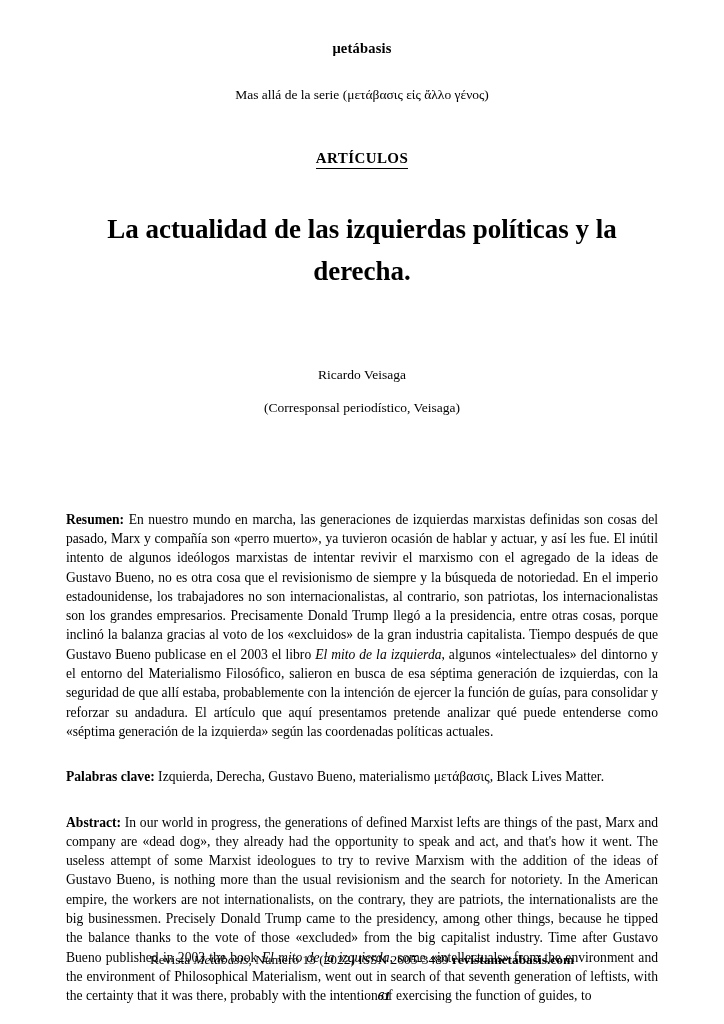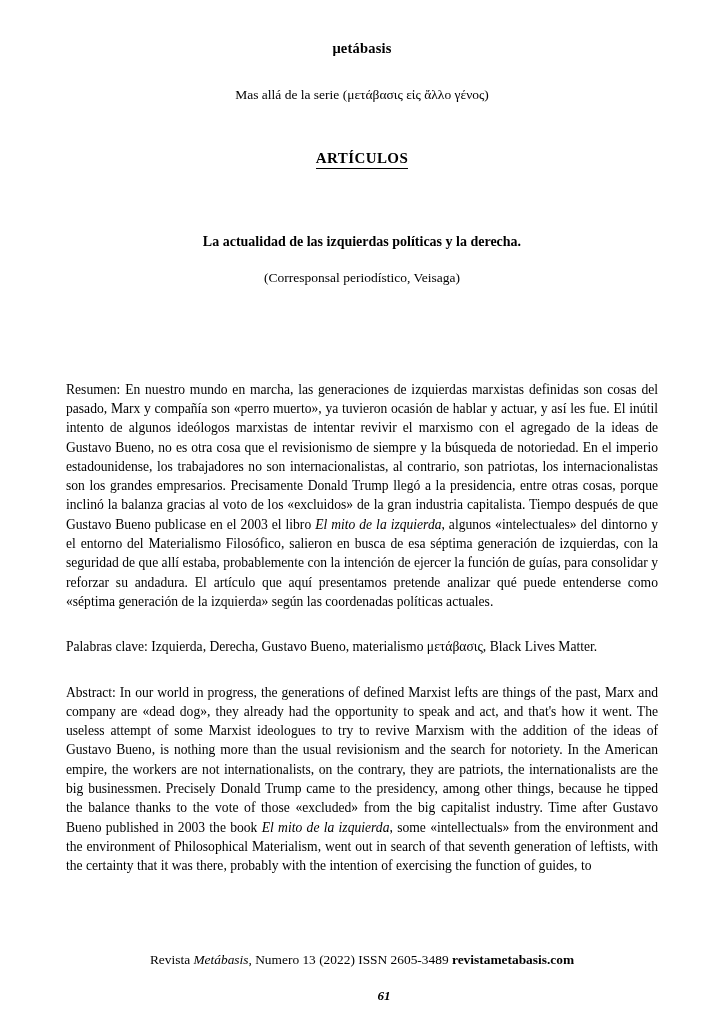--- a/index.html
+++ b/index.html
@@ -48,23 +48,23 @@
     font-size: 15px;
     letter-spacing: 0.4px;
     border-bottom: 1.4px solid #000;
     padding-bottom: 1px;
   }
 
   
   .article-title {
     text-align: center;
     font-weight: bold;
-    font-size: 14px;
+    font-size: 27px;
     line-height: 1.55;
-    margin-top: 62px;
+    margin-top: 40px;
   }
   .article-title .line2 {
     display: block;
   }
 
   
   .author {
     text-align: center;
     font-size: 13.5px;
     margin-top: 74px;
@@ -79,21 +79,21 @@
   .body-block {
     text-align: justify;
     font-size: 13.6px;
     line-height: 1.42;
     margin-top: 26px;
   }
   .body-block.first {
     margin-top: 94px;
   }
   .lbl {
-    font-weight: normal;
+    font-weight: bold;
   }
   .it {
     font-style: italic;
   }
 
   
   .footer {
     position: absolute;
     left: 0;
     right: 0;
@@ -126,20 +126,21 @@
   <div class="journal-subtitle">Mas allá de la serie (μετάβασις εἰς ἄλλο γένος)</div>
 
   <div class="section-heading-wrap">
     <span class="section-heading">ARTÍCULOS</span>
   </div>
 
   <h1 class="article-title">
     <span>La actualidad de las izquierdas políticas y la derecha.</span>
   </h1>
 
+  <div class="author">Ricardo Veisaga</div>
   <div class="affiliation">(Corresponsal periodístico, Veisaga)</div>
 
   <p class="body-block first">
     <span class="lbl">Resumen:</span><span> En nuestro mundo en marcha, las generaciones de izquierdas marxistas definidas son cosas del pasado, Marx y compañía son «perro muerto», ya tuvieron ocasión de hablar y actuar, y así les fue. El inútil intento de algunos ideólogos marxistas de intentar revivir el marxismo con el agregado de la ideas de Gustavo Bueno, no es otra cosa que el revisionismo de siempre y la búsqueda de notoriedad. En el imperio estadounidense, los trabajadores no son internacionalistas, al contrario, son patriotas, los internacionalistas son los grandes empresarios. Precisamente Donald Trump llegó a la presidencia, entre otras cosas, porque inclinó la balanza gracias al voto de los «excluidos» de la gran industria capitalista. Tiempo después de que Gustavo Bueno publicase en el 2003 el libro </span><span class="it">El mito de la izquierda</span><span>, algunos «intelectuales» del dintorno y el entorno del Materialismo Filosófico, salieron en busca de esa séptima generación de izquierdas, con la seguridad de que allí estaba, probablemente con la intención de ejercer la función de guías, para consolidar y reforzar su andadura. El artículo que aquí presentamos pretende analizar qué puede entenderse como «séptima generación de la izquierda» según las coordenadas políticas actuales.</span>
   </p>
 
   <p class="body-block">
     <span class="lbl">Palabras clave:</span><span> Izquierda, Derecha, Gustavo Bueno, materialismo μετάβασις, Black Lives Matter.</span>
   </p>
 

